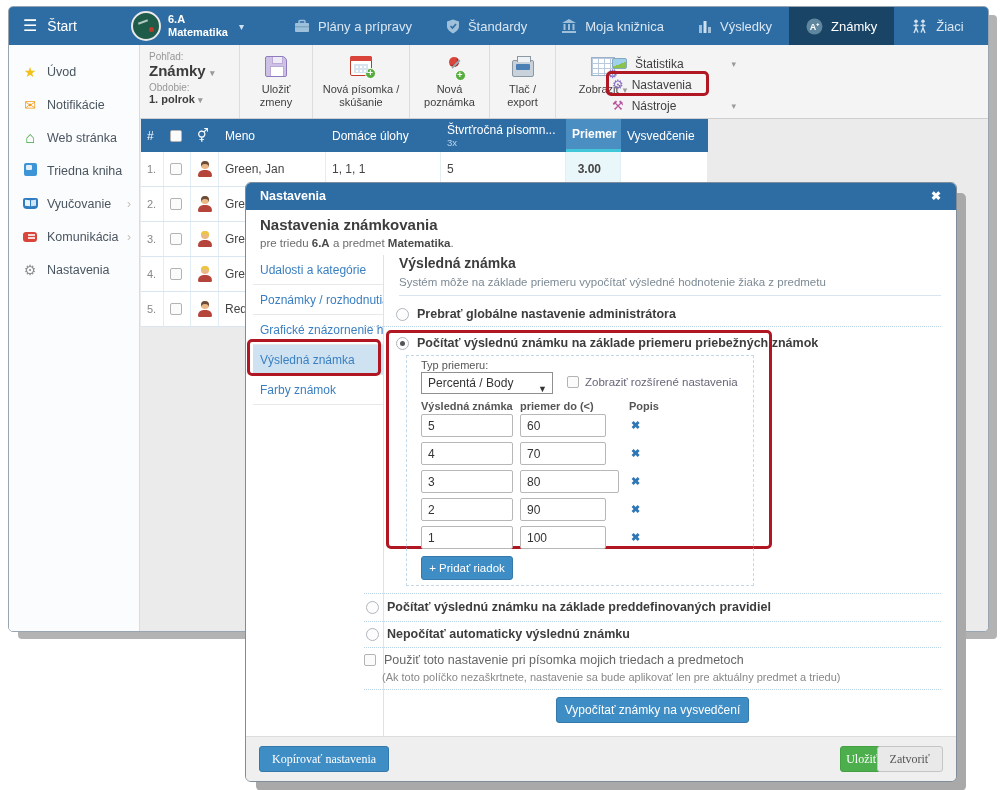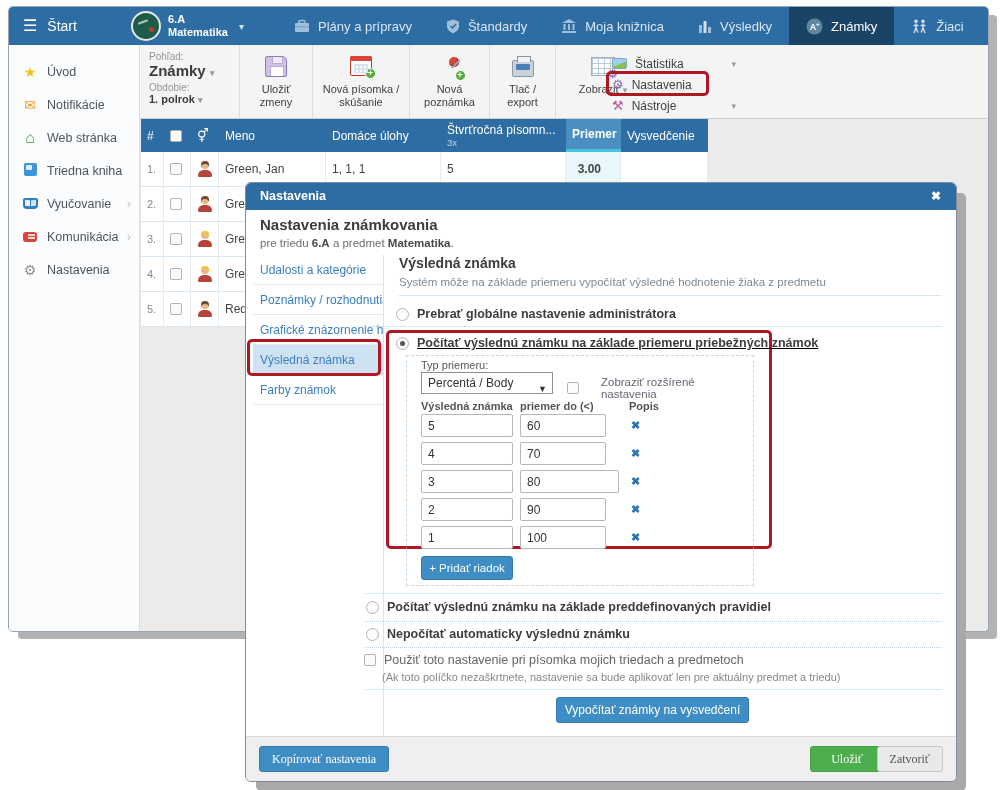--- a/index.html
+++ b/index.html
@@ -116,32 +116,32 @@
   .c-hr { position:absolute; left:153px; top:112px; width:542px; border-top:1px solid #d8e4ee; }
   .dotsep { position:absolute; left:118px; width:577px; border-top:1px dotted #b9d3e6; }
   .radio-row { position:absolute; display:flex; align-items:center; gap:8px; }
   .radio { width:13px; height:13px; border-radius:50%; border:1px solid #aeb6bc; background:#fdfdfd; position:relative; flex:0 0 13px; cursor:pointer; }
   .radio.checked:before { content:""; position:absolute; left:3px; top:3px; width:5px; height:5px; border-radius:50%; background:#555; }
   .radio-label { font-size:12.5px; font-weight:bold; color:#3d3d3d; cursor:pointer; }
   .panel { position:absolute; left:160px; top:172px; width:348px; height:231px; border:1px dashed #c3d8e9; }
   .p-label { position:absolute; left:14px; top:3px; font-size:11px; color:#555; }
   .p-select { position:absolute; left:14px; top:16px; width:132px; height:22px; border:1px solid #8f8f8f; background:#fff; font-size:12px; color:#333; line-height:20px; padding-left:6px; cursor:pointer; }
   .p-select .sel-caret { position:absolute; right:5px; top:6px; font-size:9px; color:#333; }
-  .p-check { position:absolute; left:160px; top:20px; display:flex; align-items:center; gap:22px; font-size:11.5px; color:#667; }
+  .p-check { position:absolute; left:160px; top:20px; display:flex; align-items:center; gap:6px; font-size:11.5px; color:#667; }
   .gt-head { position:absolute; top:44px; font-size:11px; font-weight:bold; color:#555; }
   .gt-input { position:absolute; height:23px; border:1px solid #b7b7b7; border-radius:2px; font-size:12px; color:#333; padding-left:6px; font-family:"Liberation Sans",sans-serif; }
   .gt-x { position:absolute; left:224px; font-size:11px; color:#2f76b5; font-weight:bold; cursor:pointer; }
   .btn { display:inline-block; background:#3e8dc5; color:#fff; border:1px solid #3579ab; border-radius:3px; font-size:11.5px; text-align:center; cursor:pointer; }
   .addrow-btn { position:absolute; left:14px; top:200px; width:92px; height:24px; line-height:22px; }
   .cb-row { position:absolute; display:flex; align-items:center; gap:8px; font-size:12.5px; color:#666; }
   .m-note { position:absolute; left:136px; top:488px; font-size:11px; color:#888; }
   .compute-btn { position:absolute; left:310px; top:514px; width:193px; height:26px; line-height:24px; font-size:12px; }
   .m-footer { position:absolute; left:0; bottom:0; right:0; height:45px; background:#efefef; border-top:1px solid #ddd; border-radius:0 0 5px 5px;font-family:Liberation Serif, serif; }
   .copy-btn { position:absolute; left:13px; top:9px; height:26px; line-height:24px; padding:0 12px; font-size:12px; }
-  .save-btn { position:absolute; right:72px; top:9px; height:26px; line-height:24px; padding:0 20px; font-size:12px; background:#4cae4c; border-color:#43a143; }
+  .save-btn { position:absolute; right:72px; top:9px; height:26px; line-height:24px; padding:0 5px; font-size:12px; background:#4cae4c; border-color:#43a143; }
   .close-btn { position:absolute; right:13px; top:9px; height:26px; line-height:24px; padding:0 12px; font-size:12px; background:#e9e9e9; border-color:#c5c5c5; color:#555; }
 </style>
 </head>
 <body>
 
 <div class="stage">
   <div class="app-window">
 
     <div class="topbar">
       <div class="tb-start">
@@ -436,21 +436,21 @@
       <div class="c-hr"></div>
 
       <div class="radio-row" style="left:150px; top:124px;">
         <span class="radio"></span>
         <span class="radio-label">Prebrať globálne nastavenie administrátora</span>
       </div>
       <div class="dotsep" style="top:143px;"></div>
 
       <div class="redbox" style="left:140px; top:147px; width:386px; height:219px;"></div>
 
-      <div class="radio-row" style="left:150px; top:153px;text-decoration:underline;">
+      <div class="radio-row" style="left:150px; top:153px;">
         <span class="radio checked"></span>
         <span class="radio-label">Počítať výslednú známku na základe priemeru priebežných známok</span>
       </div>
 
       <div class="panel">
         <div class="p-label">Typ priemeru:</div>
         <div class="p-select">
           <span>Percentá / Body</span>
           <span class="sel-caret">▼</span>
         </div>

